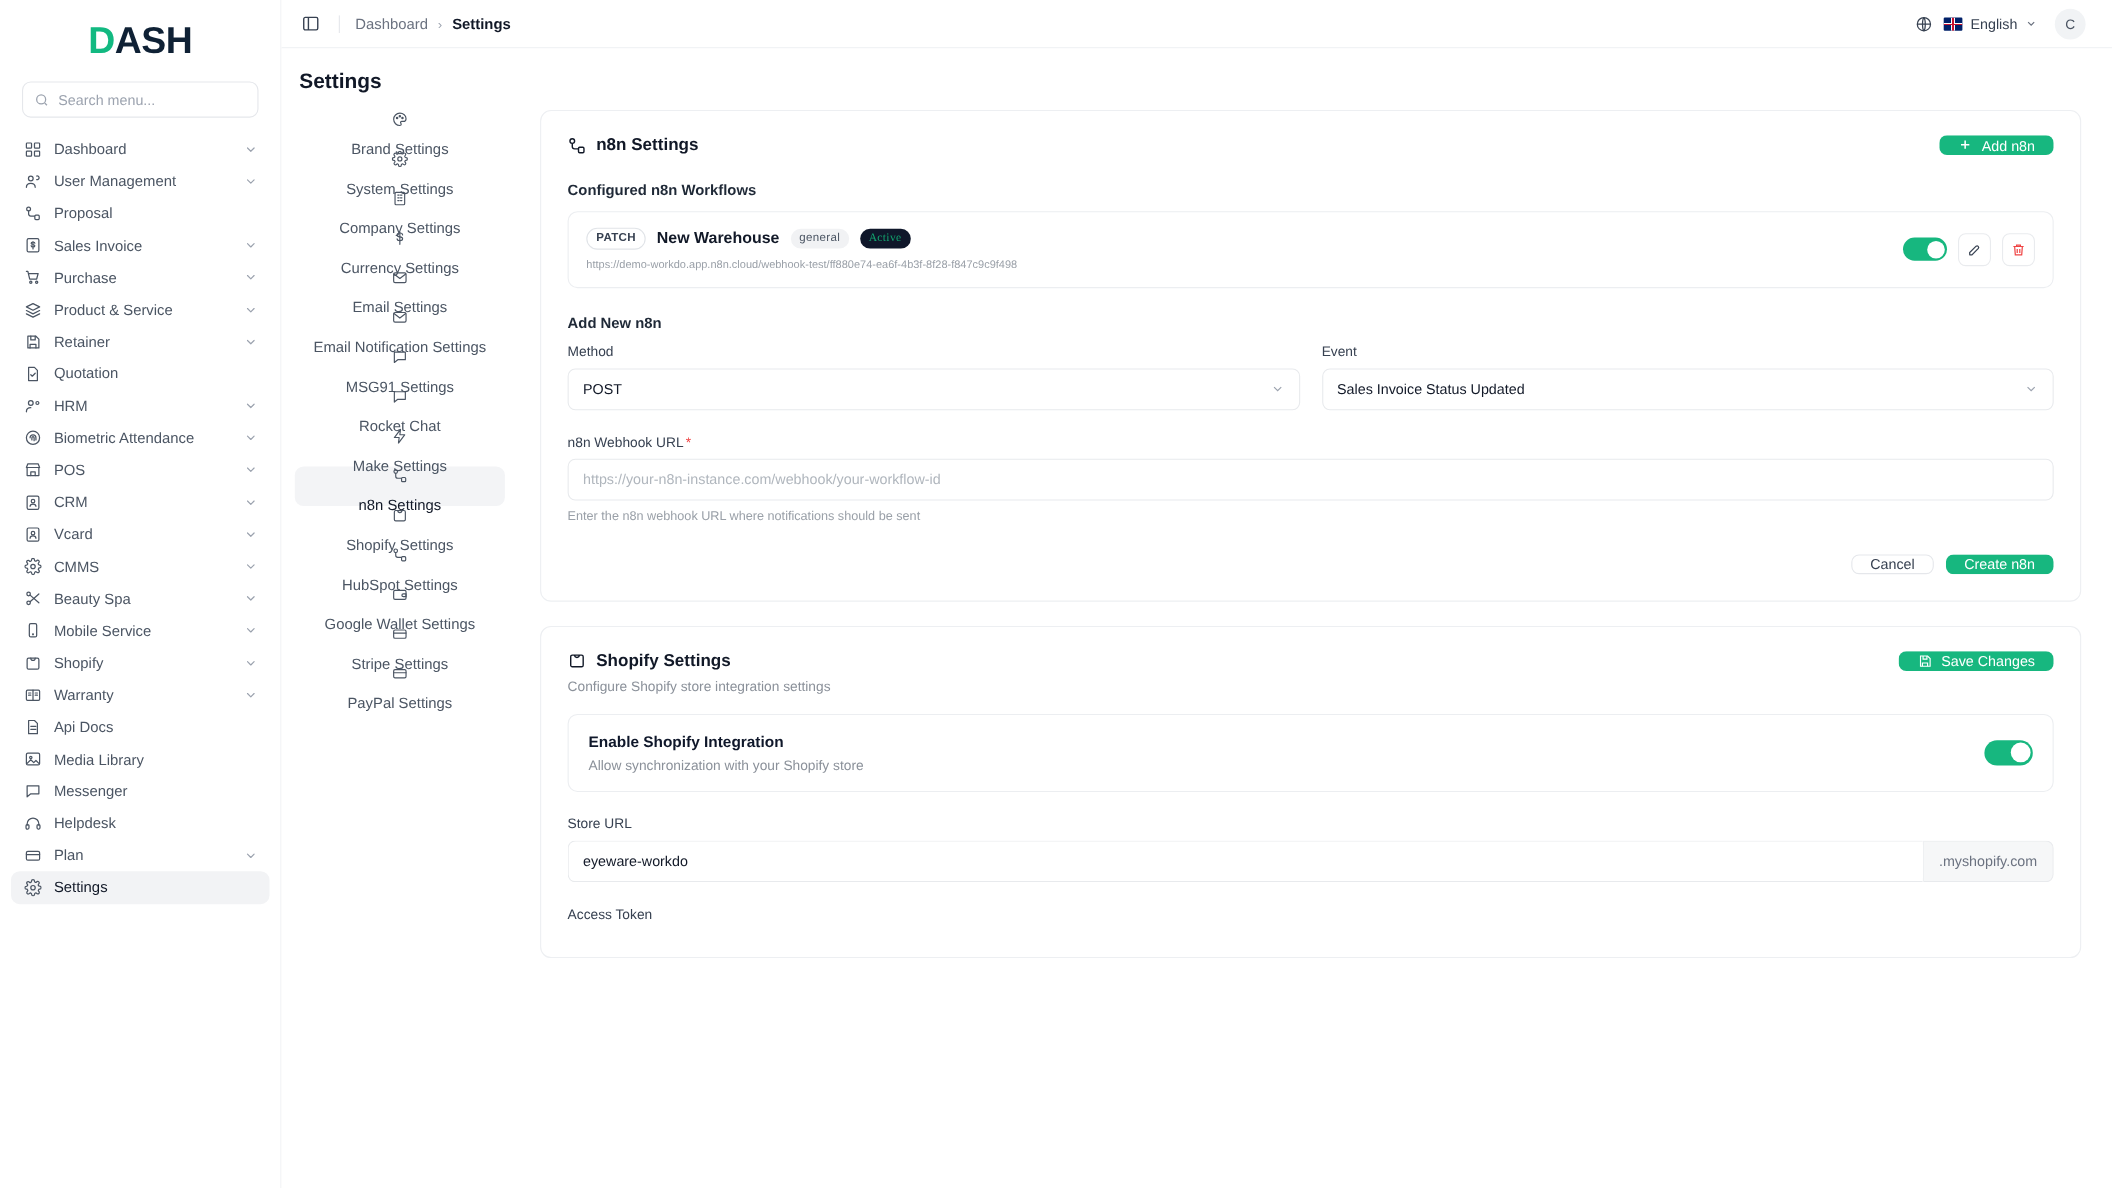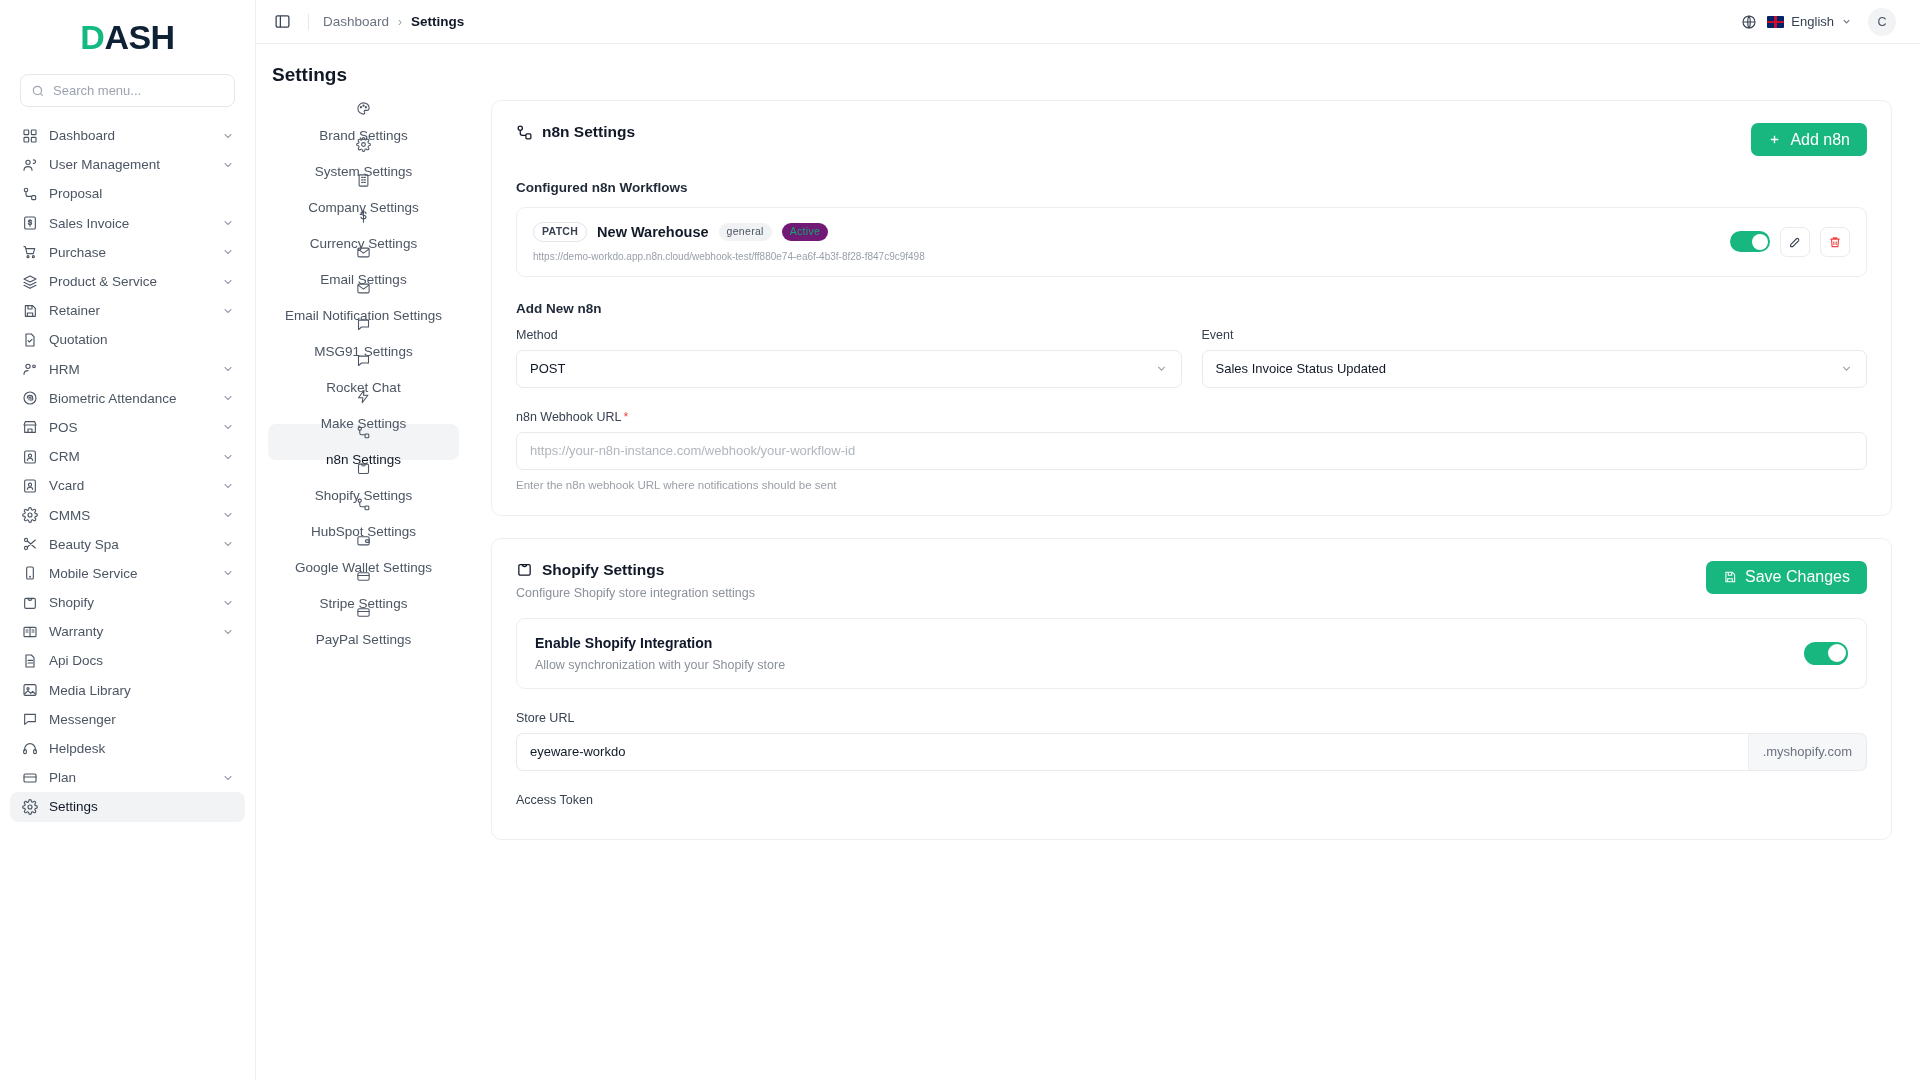--- a/index.html
+++ b/index.html
@@ -108,41 +108,41 @@
     padding: 22px 24px 24px 24px; margin-bottom: 22px;
   }
   .card-head { display: flex; align-items: flex-start; }
   .card-head-txt { flex: 1; }
   .card-title { display: flex; align-items: center; gap: 9px; font-size: 15.5px; font-weight: 600; color: #111827; }
   .card-title .ico { width: 17px; height: 17px; color: #111827; display: flex; }
   .card-sub { font-size: 12.5px; color: #8b919a; margin-top: 7px; }
 
   .btn {
     display: inline-flex; align-items: center; justify-content: center; gap: 8px;
-    height: 33px; padding: 0 16px; border-radius: 7px; font-size: 16px;
+    height: 18px; padding: 0 16px; border-radius: 7px; font-size: 13px;
     cursor: pointer; border: 1px solid transparent; white-space: nowrap;
     font-family: "Liberation Sans", sans-serif;
   }
   .btn-primary { background: #17b77f; color: #fff; }
   .btn-primary .ico { width: 14px; height: 14px; display: flex; }
   .btn-ghost { background: #fff; color: #374151; border: 1px solid #e5e7eb; }
 
   .section-label { font-size: 13.5px; font-weight: 600; color: #1f2937; margin: 24px 0 12px 0; }
 
   .wf-box { border: 1px solid #eceef1; border-radius: 9px; padding: 14px 16px; display: flex; align-items: center; }
   .wf-main { flex: 1; min-width: 0; }
   .wf-line1 { display: flex; align-items: center; gap: 10px; }
   .pill {
     font-size: 10.5px; padding: 3px 8px; border-radius: 20px; line-height: 1.1;
     letter-spacing: 0.3px;
   }
   .pill-method { border: 1px solid #e1e4e8; color: #374151; font-weight: 600; }
   .wf-name { font-size: 14.5px; font-weight: 600; color: #111827; }
   .pill-tag { background: #f1f2f4; color: #4b5563; }
-  .pill-status { background: #701a75; color: #12a56f; }
+  .pill-status { background: #0f172a; color: #12a56f; font-family: Liberation Serif, serif; }
   .wf-url { font-size: 10px; color: #9aa0a8; margin-top: 9px; white-space: nowrap; overflow: hidden; text-overflow: ellipsis; }
   .wf-actions { display: flex; align-items: center; gap: 10px; margin-left: 18px; }
 
   .toggle {
     width: 40px; height: 21px; border-radius: 20px; background: #17b77f;
     position: relative; cursor: pointer; flex: 0 0 40px;
   }
   .toggle .knob { position: absolute; top: 2.5px; right: 2.5px; width: 16px; height: 16px; border-radius: 50%; background: #fff; }
   .toggle.lg { width: 44px; height: 23px; flex: 0 0 44px; }
   .toggle.lg .knob { width: 18px; height: 18px; top: 2.5px; right: 2.5px; }
@@ -802,20 +802,24 @@
             <div class="field mt22">
               <label class="field-label">
                 <span>n8n Webhook URL</span><span class="req">*</span>
               </label>
               <div class="input-ctl">
                 <input type="text" placeholder="https://your-n8n-instance.com/webhook/your-workflow-id" style="">
               </div>
               <div class="field-hint">Enter the n8n webhook URL where notifications should be sent</div>
             </div>
 
+            <div class="form-actions">
+              <button class="btn btn-ghost">Cancel</button>
+              <button class="btn btn-primary">Create n8n</button>
+            </div>
           </section>
 
           <section class="card">
             <div class="card-head">
               <div class="card-head-txt">
                 <div class="card-title">
                   <span class="ico">
                     <svg width="17" height="17" viewBox="0 0 24 24" fill="none" stroke="#111827" stroke-width="1.8">
                         <rect x="4" y="5" width="16" height="15" rx="2"></rect>
                         <path d="M9 5a3 3 0 0 0 6 0"></path>

